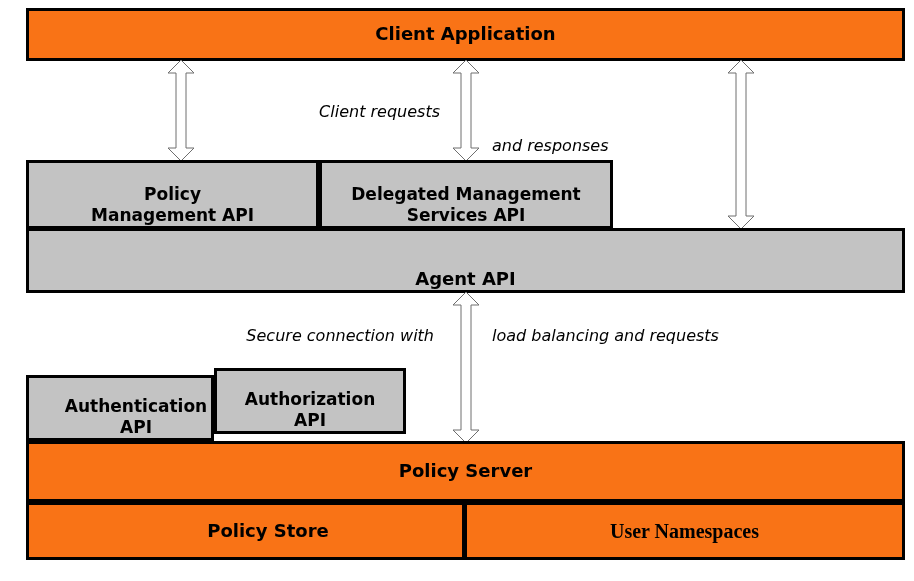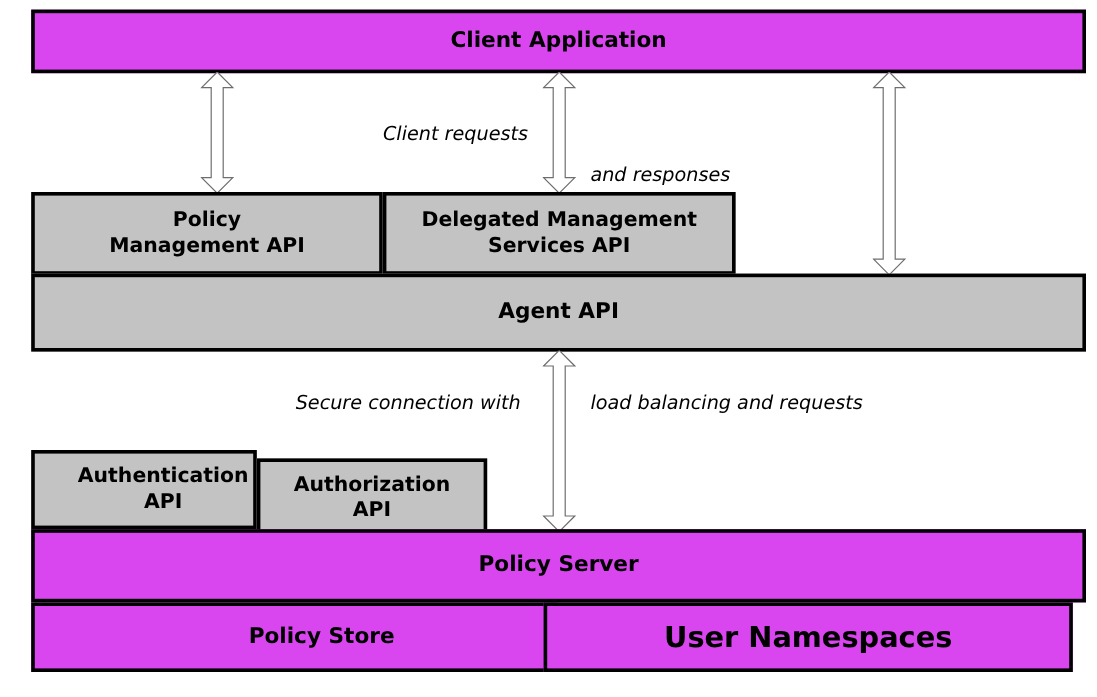--- a/index.html
+++ b/index.html
@@ -26,43 +26,44 @@
     box-sizing: border-box;
     border: 3px solid #000000;
     display: flex;
     align-items: center;
     justify-content: center;
     text-align: center;
     font-weight: bold;
     font-size: 17px;
     line-height: 1.25;
     color: #000000;
-    background: #d946ef;
+    background: #f97316;
   }
   .box.filled {
     background: #c3c3c3;
+    align-items: flex-end;
   }
   .box .label {
     display: block;
     padding: 0 6px;
     white-space: pre-line;
   }
   
   #box-client-application { left: 26px;  top: 8px;   width: 879px; height: 53px; font-size: 18px; }
 
   #box-policy-management-api            { left: 26px;  top: 160px; width: 293px; height: 69px; }
   #box-delegated-management-services-api{ left: 319px; top: 160px; width: 294px; height: 69px; }
   #box-agent-api                        { left: 26px;  top: 228px; width: 879px; height: 65px; font-size: 18px; }
 
   #box-authentication-api { left: 26px;  top: 375px; width: 188px; height: 66px; padding-left: 32px; }
-  #box-authorization-api  { left: 214px; top: 382px; width: 192px; height: 66px; }
+  #box-authorization-api  { left: 214px; top: 368px; width: 192px; height: 66px; }
 
   #box-policy-server    { left: 26px;  top: 441px; width: 879px; height: 61px; font-size: 18px; }
   #box-policy-store     { left: 26px;  top: 502px; width: 439px; height: 58px; font-size: 18px; padding-left: 45px; }
-  #box-user-namespaces  { left: 453px; top: 502px; width: 441px; height: 58px; font-size: 24px; }
+  #box-user-namespaces  { left: 464px; top: 502px; width: 441px; height: 58px; font-size: 20px; font-family: Liberation Serif, serif; }
 
   
   .arrow {
     position: absolute;
   }
   #arrow-client-to-policy-management { left: 167px; top: 60px;  width: 28px; height: 101px; }
   #arrow-client-to-delegated         { left: 452px; top: 60px;  width: 28px; height: 101px; }
   #arrow-client-to-agent             { left: 727px; top: 60px;  width: 28px; height: 169px; }
   #arrow-agent-to-policy-server      { left: 452px; top: 292px; width: 28px; height: 151px; }
 

